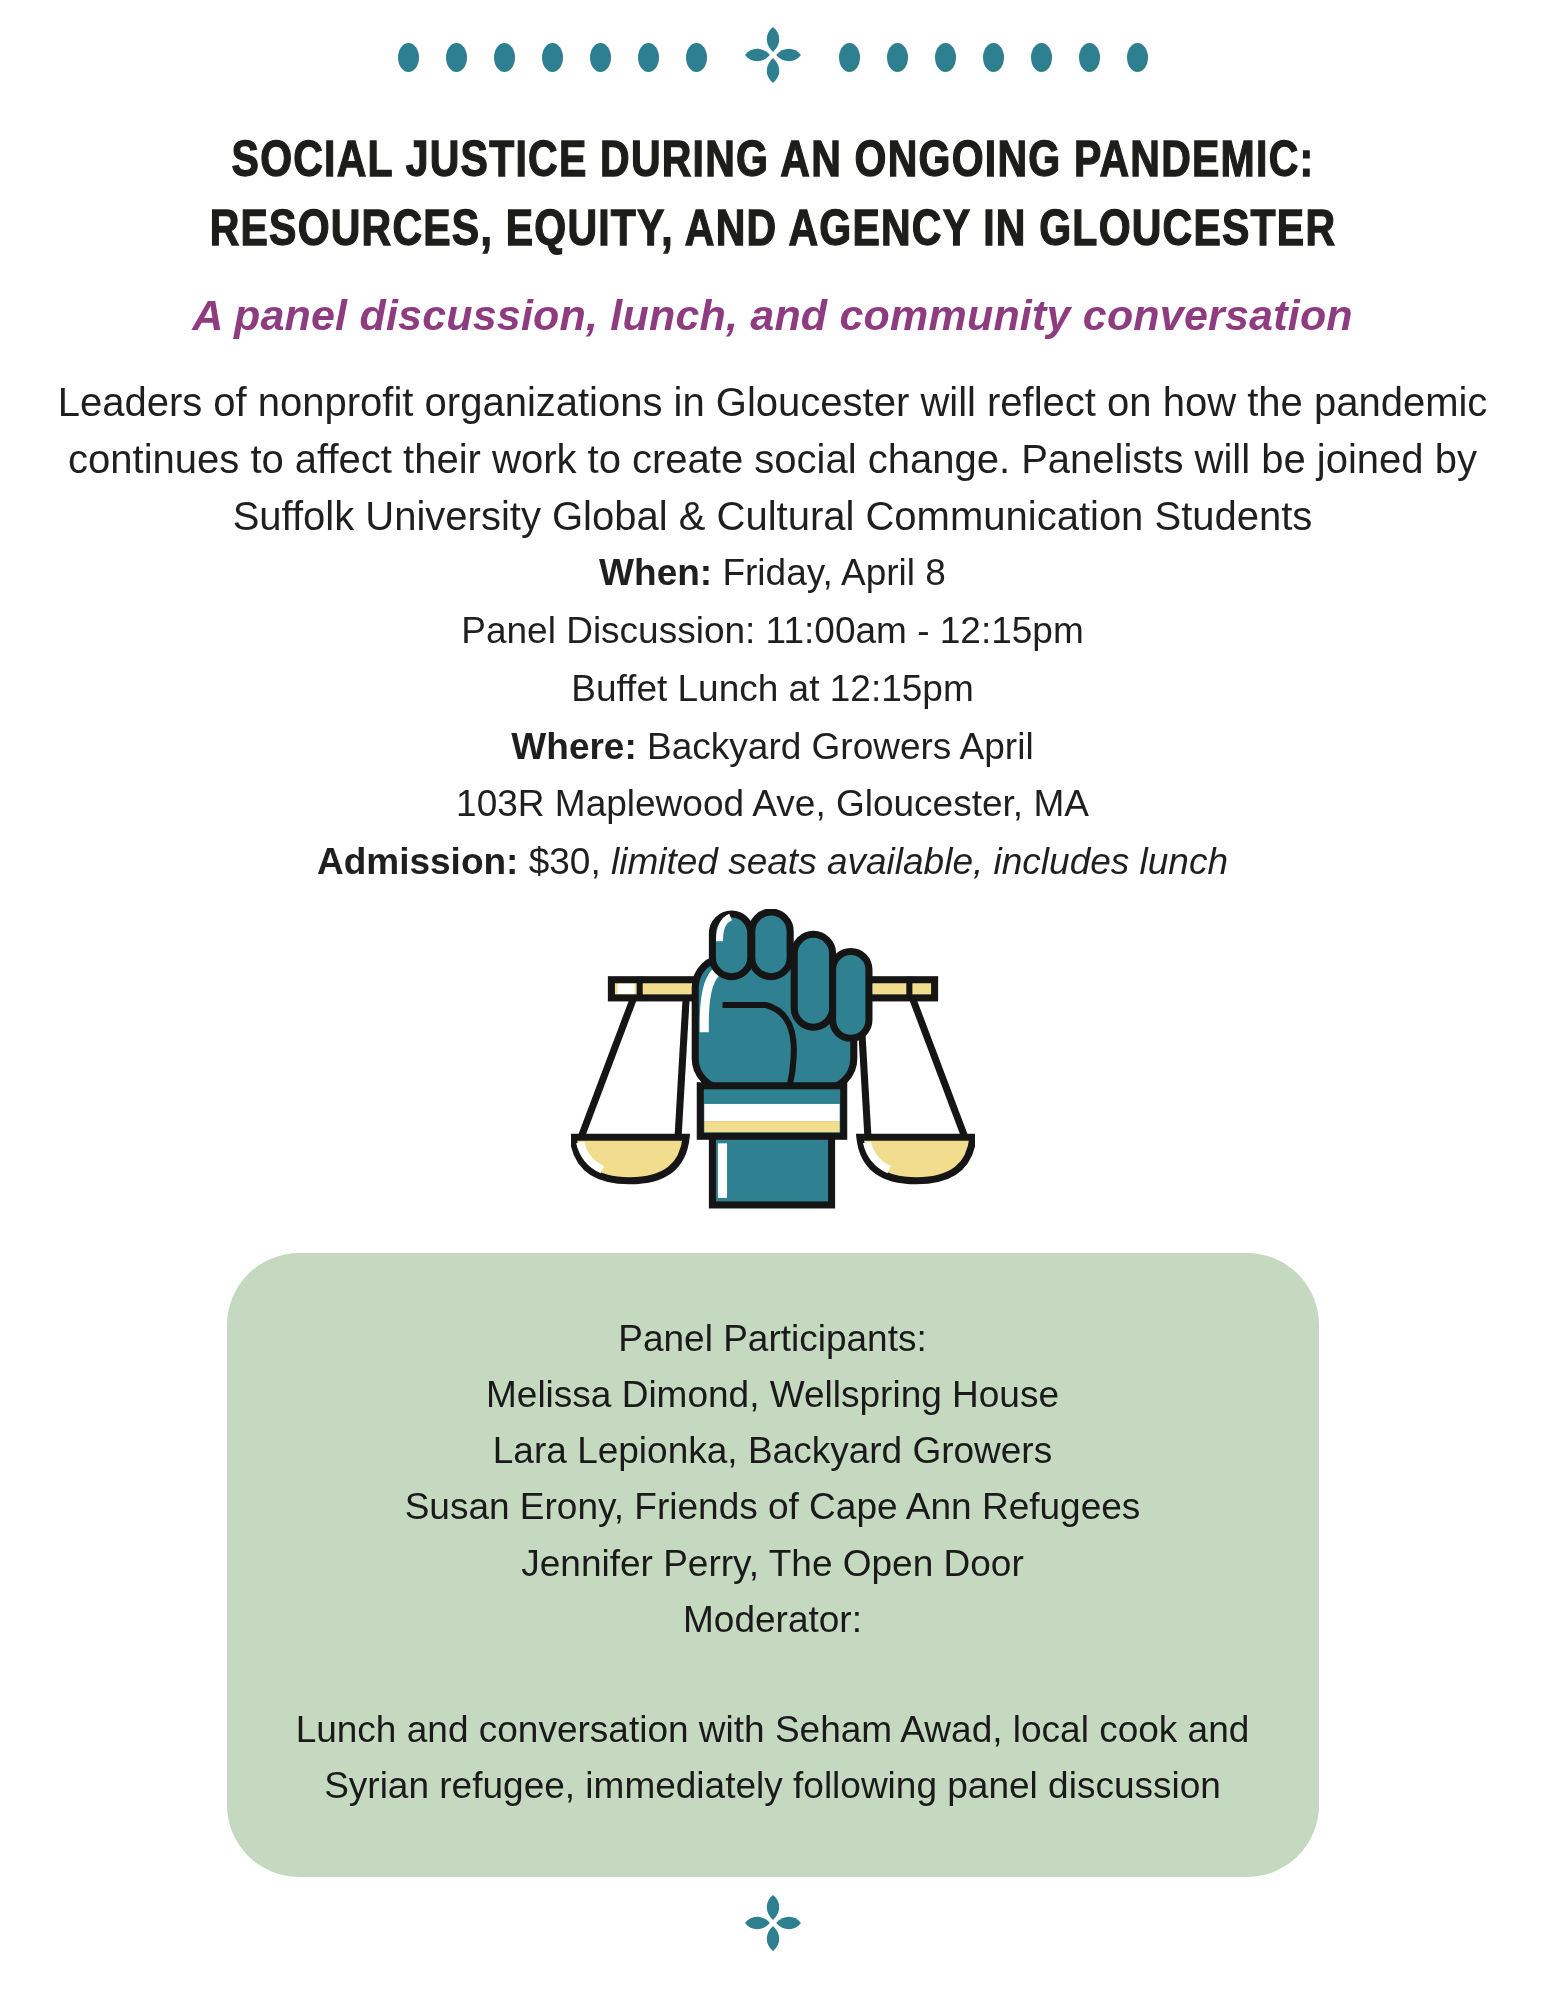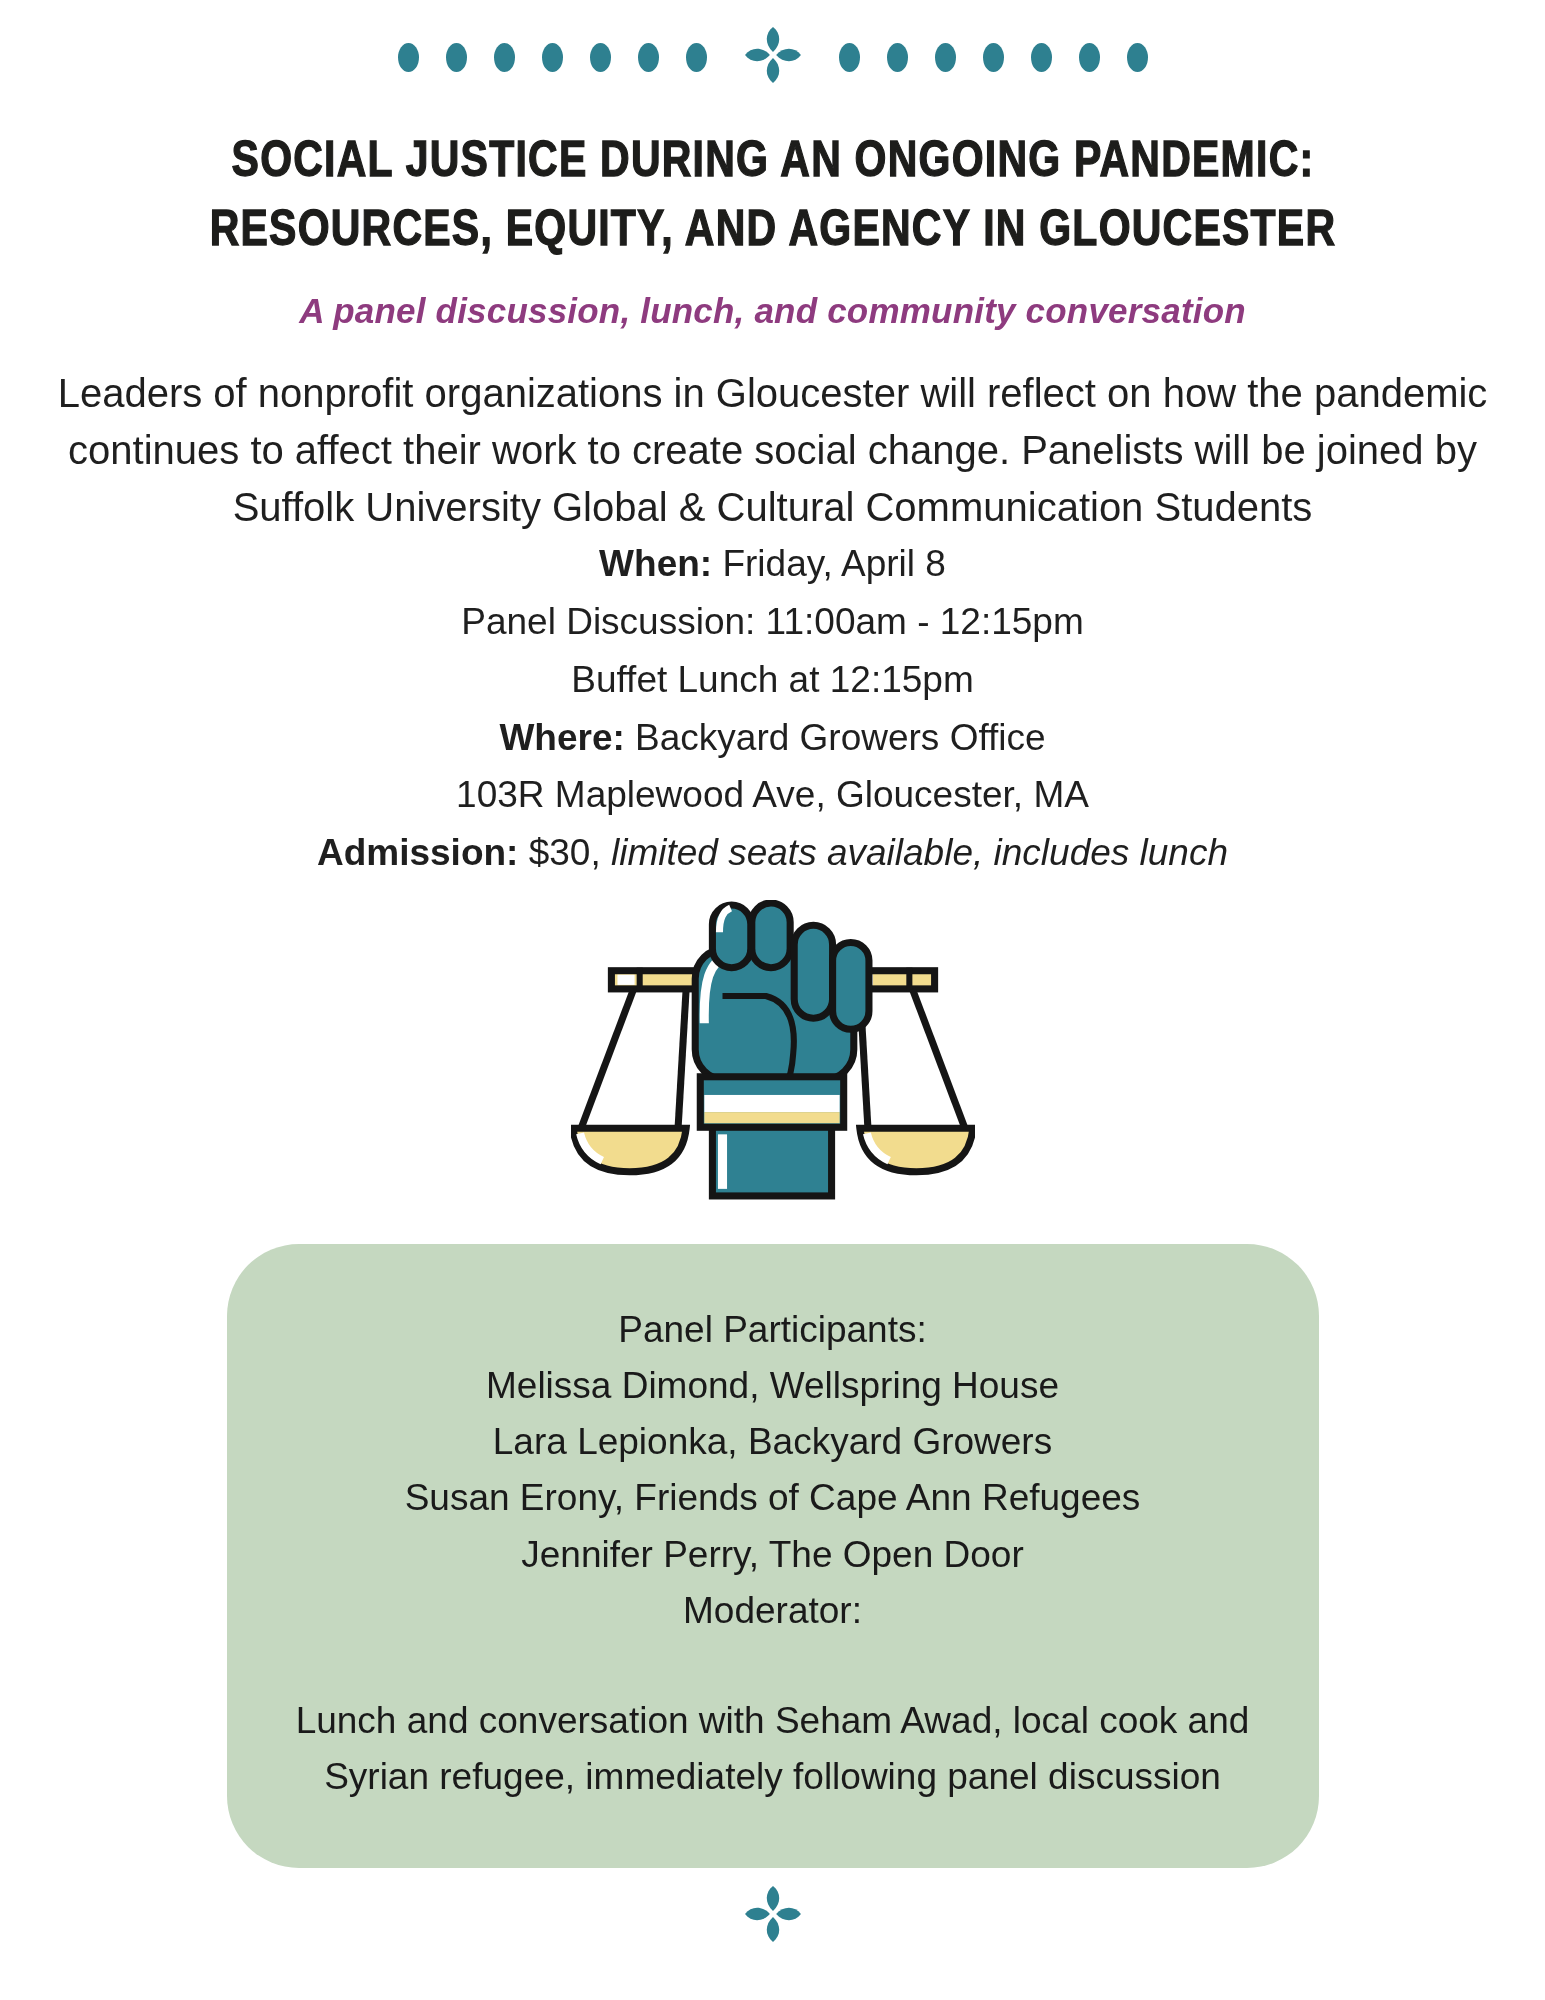--- a/index.html
+++ b/index.html
@@ -35,21 +35,21 @@
     font-size: 50px; font-weight: 900; letter-spacing: 1.5px;
     line-height: 1.38; white-space: nowrap;
     transform: scaleX(0.82); transform-origin: center;
     -webkit-text-stroke: 1.3px #1d1d1b;
     color: #1d1d1b;
   }
 
   
   .subtitle {
     margin-top: 28px; text-align: center;
-    font-size: 35px; font-weight: 700; font-style: italic;
+    font-size: 43px; font-weight: 700; font-style: italic;
     color: #8e3b7f; letter-spacing: 0.2px;
   }
 
   
   .intro {
     margin-top: 34px; max-width: 1440px; text-align: center;
     font-size: 40px; line-height: 1.42; color: #1f1f1f;
   }
 
   
@@ -114,21 +114,21 @@
   </div>
 
   <div class="subtitle">A panel discussion, lunch, and community conversation</div>
 
   <p class="intro">Leaders of nonprofit organizations in Gloucester will reflect on how the pandemic continues to affect their work to create social change. Panelists will be joined by Suffolk University Global &amp; Cultural Communication Students</p>
 
   <div class="details">
     <div><span class="bold">When:</span><span> Friday, April 8</span></div>
     <div>Panel Discussion: 11:00am - 12:15pm</div>
     <div>Buffet Lunch at 12:15pm</div>
-    <div><span class="bold">Where:</span><span> Backyard Growers Office</span></div>
+    <div><span class="bold">Where:</span><span> Backyard Growers April</span></div>
     <div>103R Maplewood Ave, Gloucester, MA</div>
     <div><span class="bold">Admission:</span><span> $30, </span><span class="italic">limited seats available, includes lunch</span></div>
   </div>
 
   <div class="illustration">
     <svg width="404" height="300" viewBox="0 0 400 297">
 
       <rect x="40" y="70" width="320" height="18" fill="#f2dc8e" stroke="#151515" stroke-width="7"></rect>
       <rect x="46" y="74" width="17" height="10" fill="#ffffff"></rect>
       <rect x="286" y="74" width="13" height="10" fill="#ffffff"></rect>

